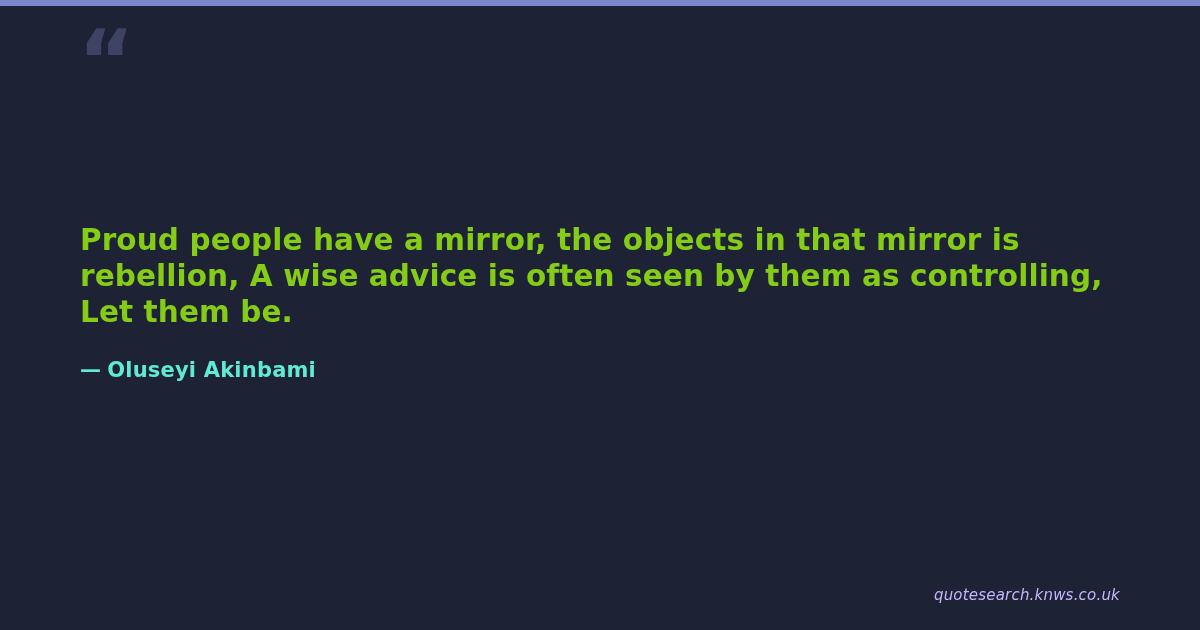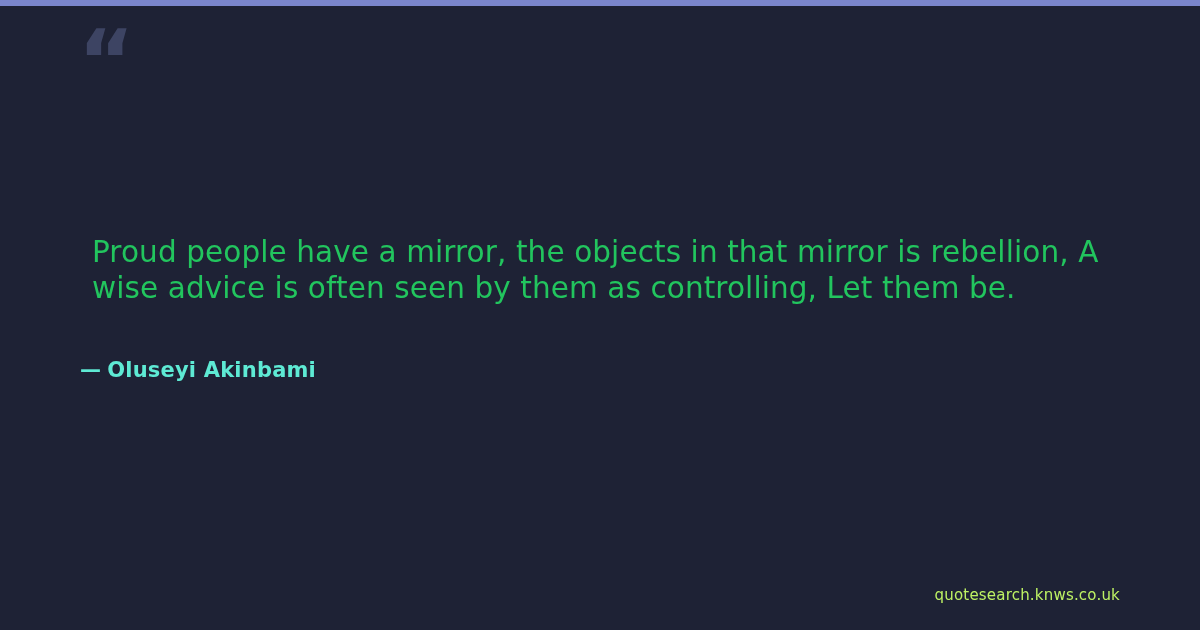--- a/index.html
+++ b/index.html
@@ -47,26 +47,26 @@
   }
 
   .quote-body {
     position: absolute;
     left: 80px;
     top: 222px;
     width: 1045px;
   }
 
   .quote-text {
-    margin: 12px;
+    margin: 0;
     font-family: "DejaVu Sans", "Liberation Sans", sans-serif;
     font-size: 29.5px;
-    font-weight: 400;
+    font-weight: 700;
     line-height: 36px;
-    color: #22c55e;
+    color: #84cc16;
     letter-spacing: 0.1px;
   }
 
   .quote-author {
     position: absolute;
     left: 80px;
     top: 356px;
     font-family: "DejaVu Sans", "Liberation Sans", sans-serif;
     font-size: 21px;
     font-weight: 700;
@@ -80,23 +80,24 @@
     margin-right: 6px;
   }
 
   .watermark {
     position: absolute;
     right: 80px;
     bottom: 26px;
     font-family: "DejaVu Sans", "Liberation Sans", sans-serif;
     font-size: 15px;
     font-weight: 400;
-    color: #bef264;
+    color: #c4b5fd;
     letter-spacing: 0.2px;
     white-space: nowrap;
+    font-style: italic;
   }
 </style>
 </head>
 <body>
 
 <div class="quote-card">
 
   <div class="accent-bar"></div>
 
   <div class="quote-glyph">“</div>

